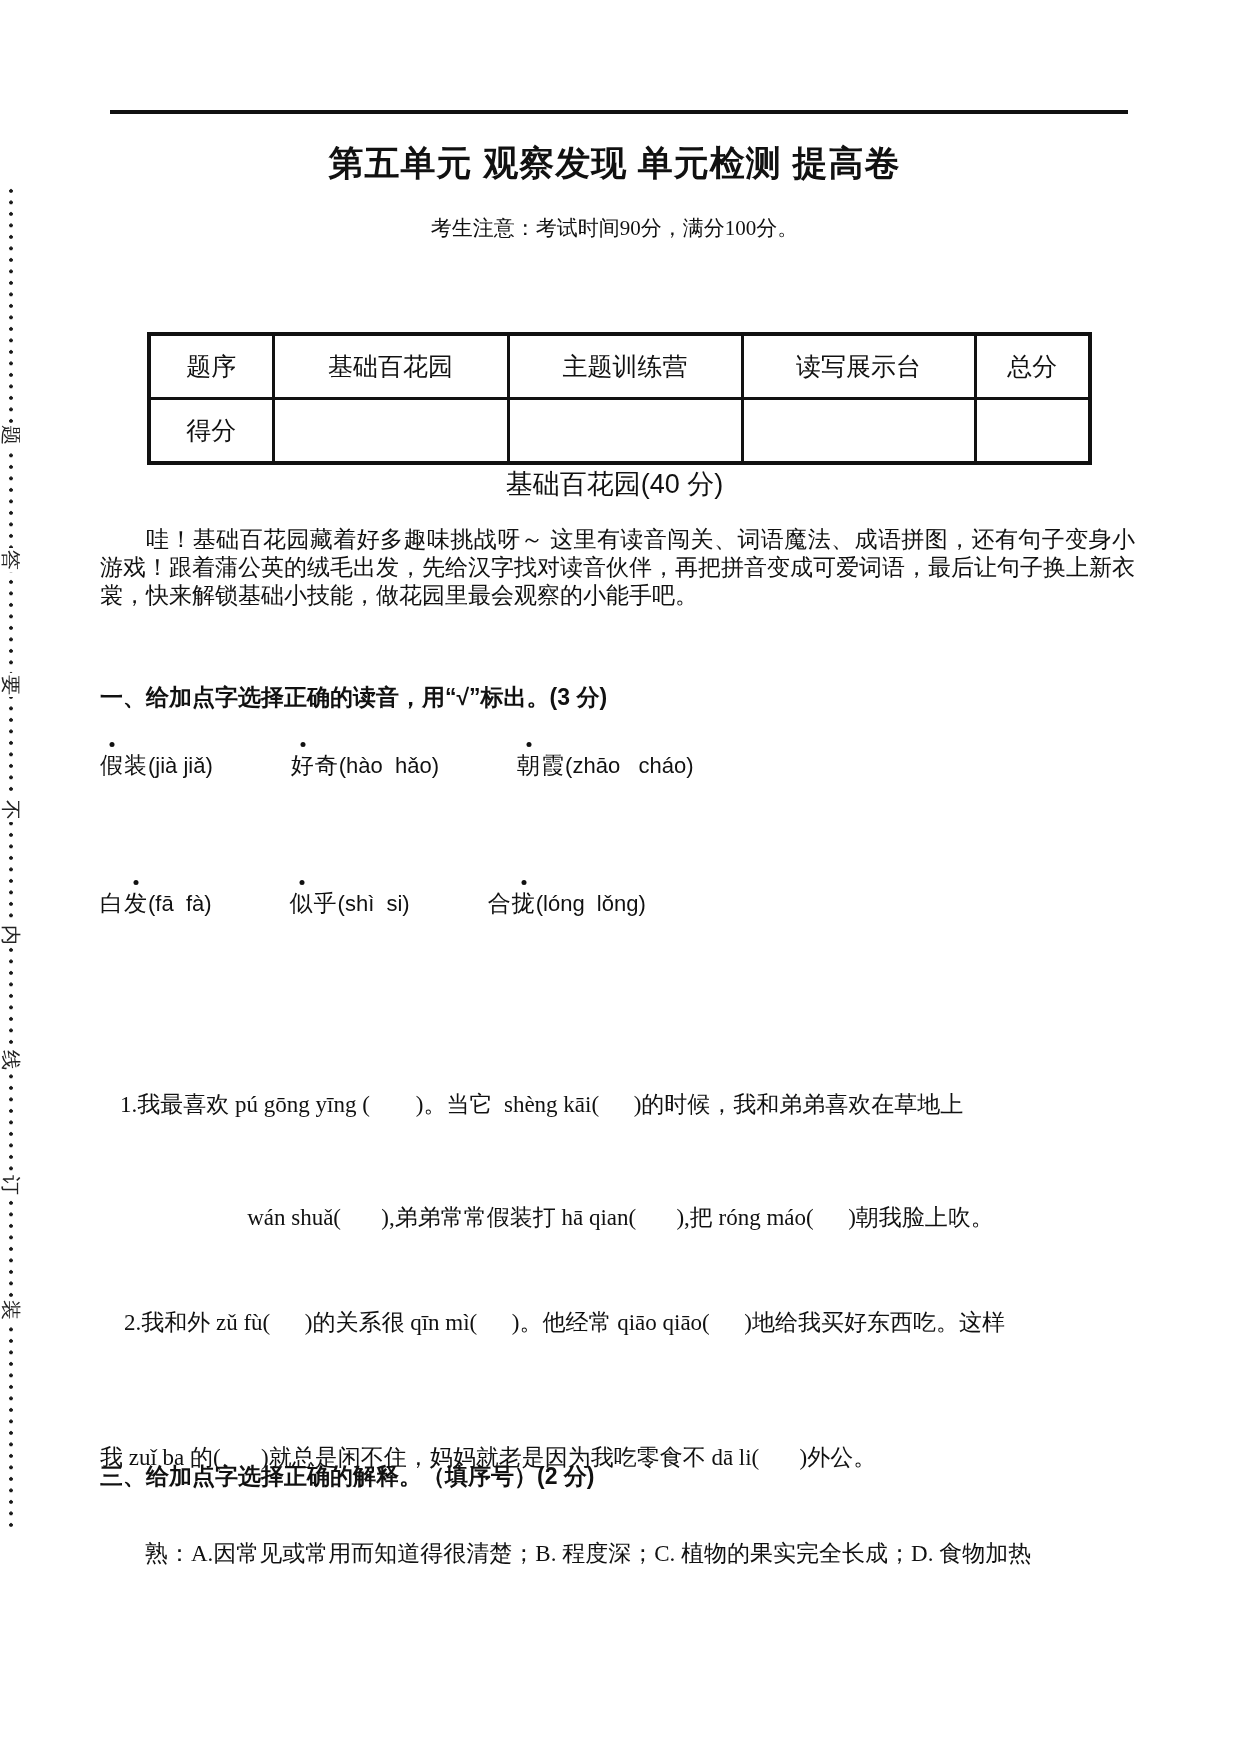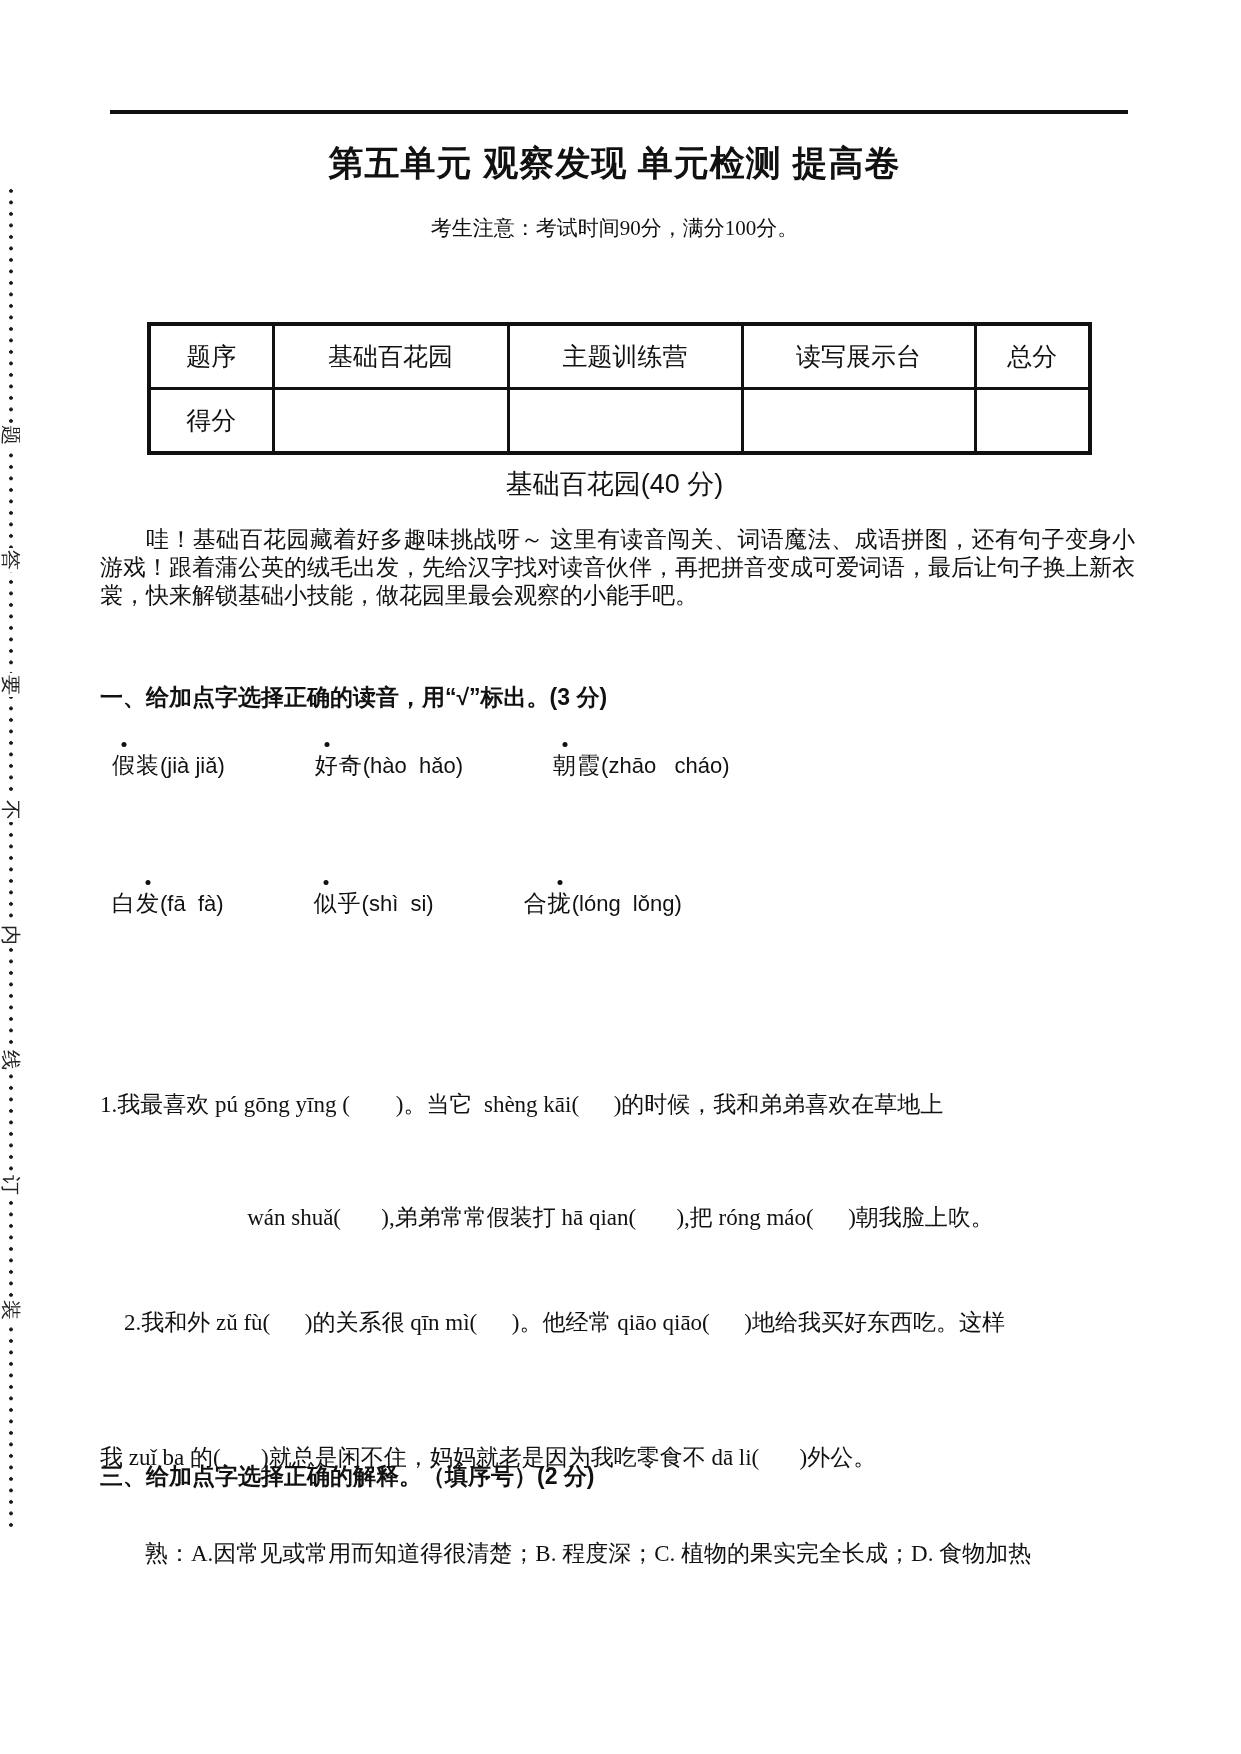--- a/index.html
+++ b/index.html
@@ -45,21 +45,21 @@
   }
   .score-table col.c0{width:124px;}
   .score-table col.c1{width:235px;}
   .score-table col.c2{width:234px;}
   .score-table col.c3{width:233px;}
   .score-table col.c4{width:115px;}
   .score-table th,.score-table td{
     border:3px solid #111;text-align:center;font-weight:normal;
     height:61px;padding:0;
   }
-  .score-table{border:4px solid #111;}
+  .score-table{border:4px solid #111;margin-top:10px;}
 
   .section-heading{
     position:absolute;top:466px;left:100px;right:112px;
     text-align:center;font-size:27px;font-weight:normal;
     font-family:"Liberation Sans", sans-serif;
   }
   .intro{
     position:absolute;top:526px;left:100px;right:106px;
     font-size:23px;line-height:28px;text-indent:2em;text-align:justify;
   }
@@ -73,35 +73,35 @@
   .q2-heading{top:1004px;}
   .q3-heading{top:1461px;}
 
   .py-row{
     position:absolute;left:100px;right:106px;
     display:flex;gap:78px;font-size:23px;
   }
   .py-row.r1{top:750px;}
   .py-row.r2{top:888px;}
   .py-item{white-space:nowrap;}
-  .py-item .word{letter-spacing:1px;margin-left:12px;}
+  .py-item .word{letter-spacing:1px;}
   .py-item .char{position:relative;display:inline-block;}
   .py-item .char.dotted::before{
     content:"";position:absolute;top:-8px;left:50%;transform:translateX(-50%);
     width:5px;height:5px;border-radius:50%;background:#111;
   }
   .py-item .py{
     font-family:"Liberation Sans", sans-serif;font-size:22px;white-space:pre;
   }
 
   .q2-line{
     position:absolute;left:100px;right:100px;
     font-size:23px;white-space:pre-wrap;
   }
-  .q2-line.l0{top:1089px;}
+  .q2-line.l0{top:1089px;margin-left:20px;}
   .q2-line.l1{top:1202px;text-align:center;}
   .q2-line.l2{top:1307px;margin-left:24px;}
   .q2-line.l3{top:1442px;}
 
   .q3-line{
     position:absolute;top:1538px;left:145px;right:100px;
     font-size:23px;white-space:pre-wrap;
   }
 </style>
 </head>

